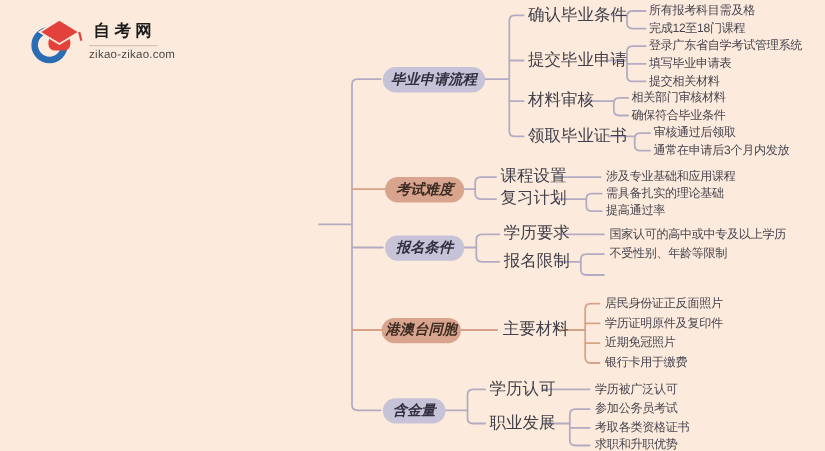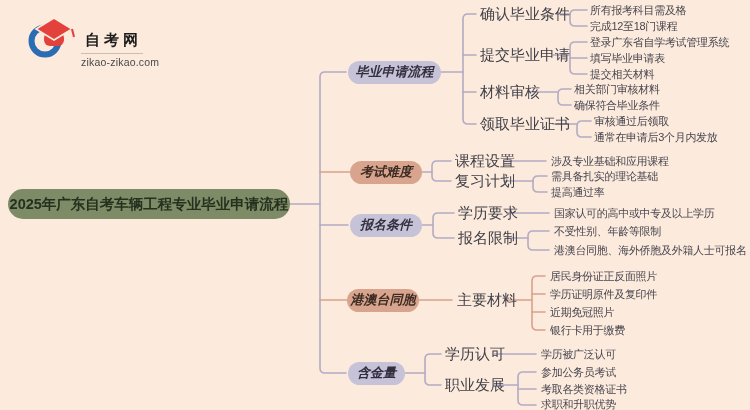--- a/index.html
+++ b/index.html
@@ -31,21 +31,21 @@
   .tone-sal{background:#d9a48d;color:#3c2c24;}
   .root-node{
     position:absolute;z-index:2;
     left:8px;top:189px;width:282px;height:30px;
     background:#7d8c66;border-radius:15px;
     display:flex;align-items:center;justify-content:center;
     font-weight:bold;font-size:14.5px;color:#27301f;
     white-space:nowrap;
   }
   .logo{position:absolute;left:27px;top:15px;z-index:3;display:flex;align-items:flex-start;}
-  .logo-text{margin-left:4px;margin-top:16px;}
+  .logo-text{margin-left:4px;margin-top:4px;}
   .logo-title{font-weight:bold;font-size:15px;letter-spacing:4px;color:#1c1c1c;padding-left:4px;}
   .logo-divider{height:1px;background:#c9bfb4;margin:3px 0 2px 0;width:62px;}
   .logo-domain{font-size:10.5px;color:#4a4a4a;letter-spacing:0.2px;}
 </style>
 </head>
 <body>
 
 <div class="stage">
 
   <svg class="wires" width="750" height="410" viewBox="0 0 750 410">
@@ -108,21 +108,20 @@
       <polygon points="27,3 45,14 27,25 9,14" fill="#e2423b" stroke="#fcebdc" stroke-width="1.6"></polygon>
       <line x1="45" y1="14" x2="47" y2="22" stroke="#e2423b" stroke-width="2"></line>
     </svg>
     <div class="logo-text">
       <div class="logo-title">自考网</div>
       <div class="logo-divider"></div>
       <div class="logo-domain">zikao-zikao.com</div>
     </div>
   </div>
 
-  <div class="root-node">2025年广东自考车辆工程专业毕业申请流程</div>
 
   <div class="node tone-lav" style="left:348px;top:60.5px;width:93px;height:23px;">毕业申请流程</div>
   <div class="node tone-sal" style="left:350px;top:160.5px;width:72px;height:23px;">考试难度</div>
   <div class="node tone-lav" style="left:350px;top:213.5px;width:72px;height:23px;">报名条件</div>
   <div class="node tone-sal" style="left:347px;top:288.5px;width:72px;height:23px;">港澳台同胞</div>
   <div class="node tone-lav" style="left:348px;top:361.5px;width:57px;height:23px;">含金量</div>
 
   <div class="lbl" style="left:480px;top:14px;">确认毕业条件</div>
   <div class="lbl" style="left:480px;top:55px;">提交毕业申请</div>
   <div class="lbl" style="left:480px;top:92px;">材料审核</div>
@@ -140,21 +139,20 @@
   <div class="lbl" style="left:455px;top:161px;">课程设置</div>
   <div class="lbl" style="left:455px;top:181px;">复习计划</div>
   <div class="lbl leaf" style="left:551px;top:161px;">涉及专业基础和应用课程</div>
   <div class="lbl leaf" style="left:551px;top:176px;">需具备扎实的理论基础</div>
   <div class="lbl leaf" style="left:551px;top:192px;">提高通过率</div>
 
   <div class="lbl" style="left:458px;top:213px;">学历要求</div>
   <div class="lbl" style="left:458px;top:238px;">报名限制</div>
   <div class="lbl leaf" style="left:554px;top:213px;">国家认可的高中或中专及以上学历</div>
   <div class="lbl leaf" style="left:554px;top:231px;">不受性别、年龄等限制</div>
-  <div class="lbl leaf" style="left:554px;top:250px;">港澳台同胞、海外侨胞及外籍人士可报名</div>
 
   <div class="lbl" style="left:457px;top:300px;">主要材料</div>
   <div class="lbl leaf" style="left:550px;top:276px;">居民身份证正反面照片</div>
   <div class="lbl leaf" style="left:550px;top:294px;">学历证明原件及复印件</div>
   <div class="lbl leaf" style="left:550px;top:312px;">近期免冠照片</div>
   <div class="lbl leaf" style="left:550px;top:330px;">银行卡用于缴费</div>
 
   <div class="lbl" style="left:445px;top:354px;">学历认可</div>
   <div class="lbl" style="left:445px;top:385px;">职业发展</div>
   <div class="lbl leaf" style="left:541px;top:354px;">学历被广泛认可</div>

